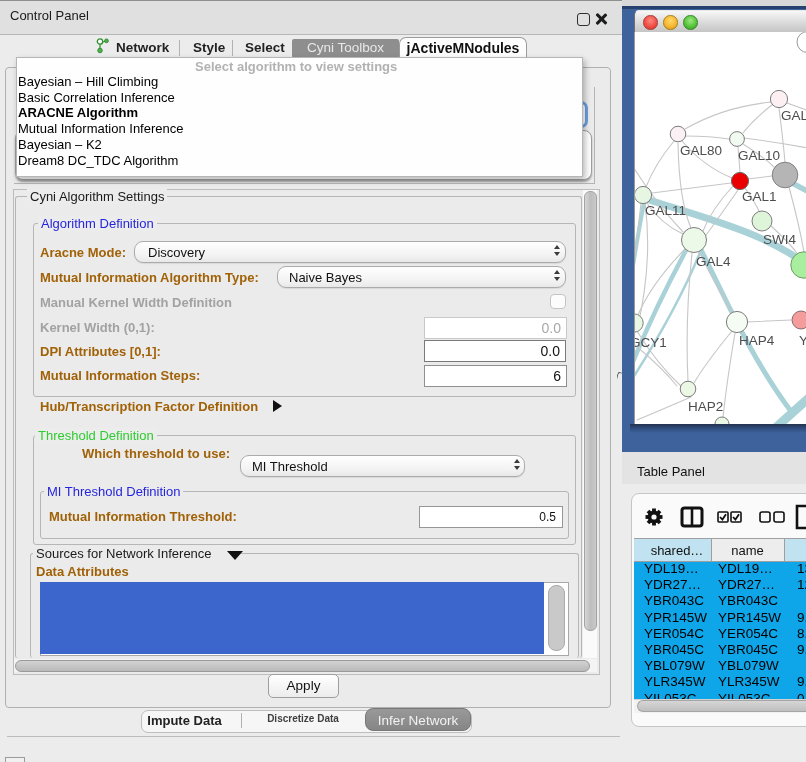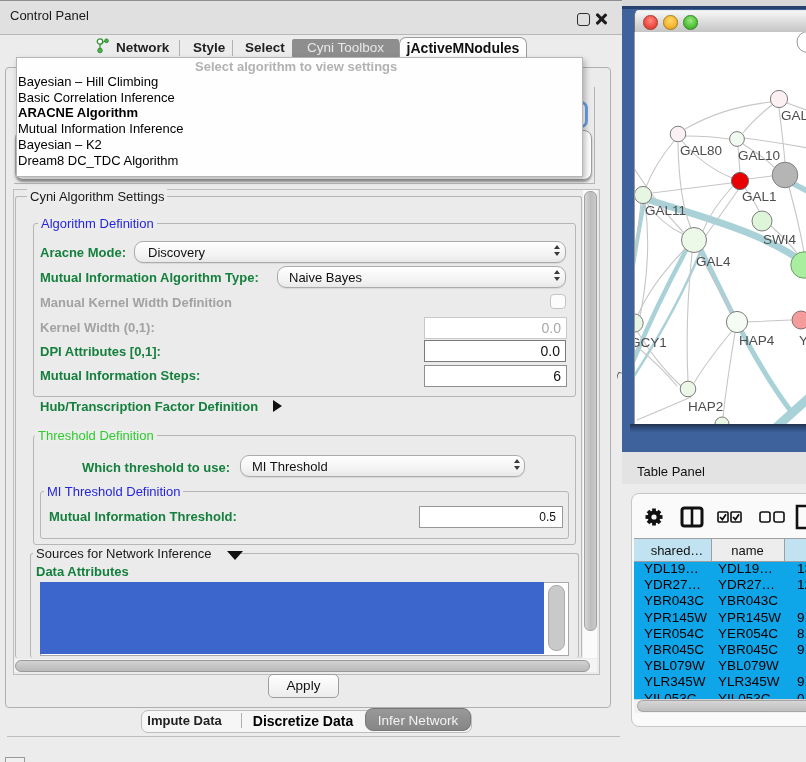--- a/index.html
+++ b/index.html
@@ -1,19 +1,19 @@
 <!DOCTYPE html>
 <html><head>
 <meta charset="utf-8">
 <style>
   html,body{margin:0;padding:0;}
   #root{position:relative;width:806px;height:762px;overflow:hidden;background:#ececec;
         font-family:"Liberation Sans",sans-serif;-webkit-font-smoothing:antialiased;}
   .abs{position:absolute;}
-  .lbl{position:absolute;font-size:13px;font-weight:bold;color:#15803d;white-space:nowrap;}
+  .lbl{position:absolute;font-size:13px;font-weight:bold;color:#a16207;white-space:nowrap;}
   .dis{color:#a2a2a2;}
   .combo{position:absolute;border:1px solid #ababab;border-radius:9px;
          background:linear-gradient(#ffffff,#f2f2f2 70%,#e8e8e8);
          box-shadow:0 1px 1px rgba(0,0,0,0.08);}
   .combo .ct{position:absolute;left:11px;top:3px;font-size:13px;color:#111;}
   .spin{position:absolute;width:9px;}
   .spin .up{width:0;height:0;border-left:3.5px solid transparent;border-right:3.5px solid transparent;border-bottom:4.5px solid #3a3a3a;margin-bottom:2.5px;}
   .spin .dn{width:0;height:0;border-left:3.5px solid transparent;border-right:3.5px solid transparent;border-top:4.5px solid #3a3a3a;}
   .tfield{position:absolute;background:#ffffff;font-size:13px;color:#111;text-align:right;}
   .gtitle{position:absolute;font-size:13px;white-space:nowrap;background:#ececec;padding:0 3px;}
@@ -88,21 +88,21 @@
   <div class="lbl" style="left:40px;top:344px;">DPI Attributes [0,1]:</div>
   <div class="tfield" style="left:424px;top:340px;width:135px;height:20px;line-height:20px;border:1.5px solid #7a7a7a;padding:0 5px 0 0;font-size:14px;">0.0</div>
   <div class="lbl" style="left:40px;top:368px;">Mutual Information Steps:</div>
   <div class="tfield" style="left:424px;top:365px;width:136px;height:20px;line-height:20px;border:1px solid #8f8f8f;padding:0 5px 0 0;font-size:14px;">6</div>
 
   <div class="lbl" style="left:40px;top:399px;">Hub/Transcription Factor Definition</div>
   <div class="abs" style="left:273px;top:400px;width:0;height:0;border-top:6px solid transparent;border-bottom:6px solid transparent;border-left:9px solid #111;"></div>
 
   <div class="abs" style="left:33px;top:435px;width:541px;height:108px;border:1px solid #b6b6b6;border-radius:3px;"></div>
   <div class="gtitle" style="left:35px;top:428px;color:#2ecc2e;">Threshold Definition</div>
-  <div class="lbl" style="left:82px;top:460px;">Which threshold to use:</div>
+  <div class="lbl" style="left:82px;top:446px;">Which threshold to use:</div>
   <div class="combo" style="left:240px;top:455px;width:283px;height:20px;">
     <div class="ct">MI Threshold</div>
     <div class="spin" style="left:273px;top:3px;">
         <div class="up"></div>
         <div class="dn"></div>
       </div>
   </div>
 
   <div class="abs" style="left:40px;top:491px;width:527px;height:46px;border:1px solid #b6b6b6;border-radius:3px;"></div>
   <div class="gtitle" style="left:44px;top:484px;color:#2525dd;background:#ebebeb;">MI Threshold Definition</div>
@@ -122,21 +122,21 @@
   <div class="abs" style="left:584px;top:191px;width:11px;height:438px;background:linear-gradient(90deg,#d6d6d6,#bdbdbd 50%,#c9c9c9);border:1px solid #a3a3a3;border-radius:6px;"></div>
 
   <div class="abs" style="left:14px;top:659px;width:583px;height:13px;background:#f4f4f4;"></div>
   <div class="abs" style="left:15px;top:660px;width:573px;height:10px;background:linear-gradient(#d2d2d2,#b9b9b9);border:1px solid #9a9a9a;border-radius:6px;"></div>
 
   <div class="abs" style="left:268px;top:674px;width:69px;height:22px;background:linear-gradient(#ffffff,#ececec);border:1px solid #9e9e9e;border-radius:5px;text-align:center;font-size:13.5px;color:#111;line-height:22px;">Apply</div>
 
   <div class="abs" style="left:141px;top:710px;width:329px;height:21px;background:#f6f6f6;border:1px solid #bdbdbd;border-radius:7px;"></div>
   <div class="abs" style="left:136px;top:713px;width:97px;text-align:center;font-size:13px;font-weight:bold;color:#222;">Impute Data</div>
   <div class="abs" style="left:241px;top:713px;width:1px;height:15px;background:#b0b0b0;"></div>
-  <div class="abs" style="left:242px;top:713px;width:122px;text-align:center;font-size:14px;font-weight:bold;color:#000000;">Discretize Data</div>
+  <div class="abs" style="left:242px;top:713px;width:122px;text-align:center;font-size:10px;font-weight:bold;color:#404040;">Discretize Data</div>
   <div class="abs" style="left:365px;top:708px;width:104px;height:21px;background:linear-gradient(#999999,#868686);border:1px solid #787878;border-radius:8px;"></div>
   <div class="abs" style="left:365px;top:713px;width:106px;text-align:center;font-size:13.5px;color:#f2f2f2;">Infer Network</div>
 
   <div class="abs" style="left:7px;top:736px;width:613px;height:1px;background:#bcbcbc;"></div>
   <div class="abs" style="left:5px;top:757px;width:18px;height:10px;border:1.5px solid #9a9a9a;background:#f0f0f0;"></div>
 
   <div class="abs" style="left:617px;top:372px;width:4px;height:6px;border-left:1.5px solid #555;border-top:1.5px solid #555;border-radius:3px 0 0 0;transform:rotate(12deg);"></div>
 
   <div class="abs" style="left:16px;top:57px;width:565px;height:118px;background:#fefefe;border:1px solid #b6b6b6;box-shadow:2px 3px 6px rgba(0,0,0,0.28);z-index:50;"></div>
   <div class="abs" style="left:195px;top:59px;font-size:13px;font-weight:bold;color:#b2b2b2;z-index:51;">Select algorithm to view settings</div>

